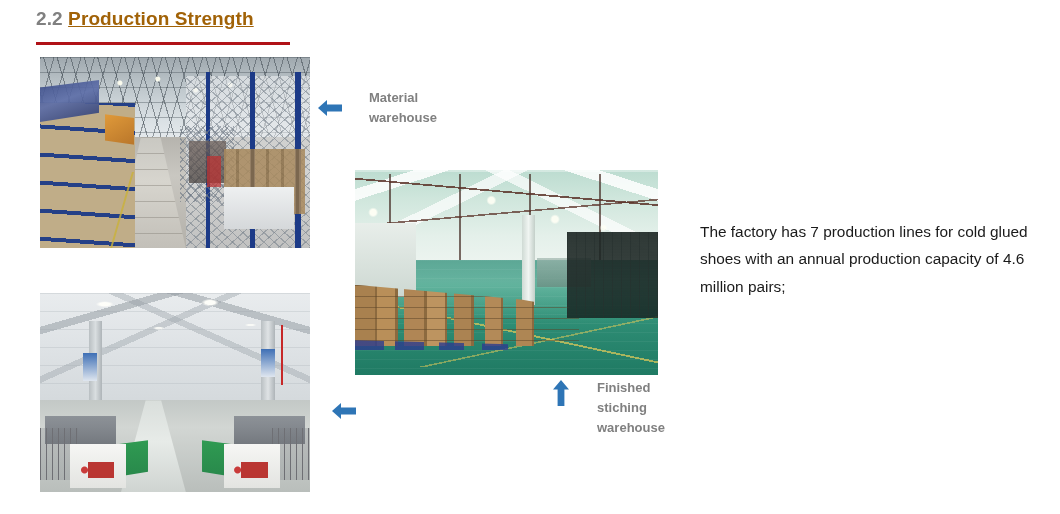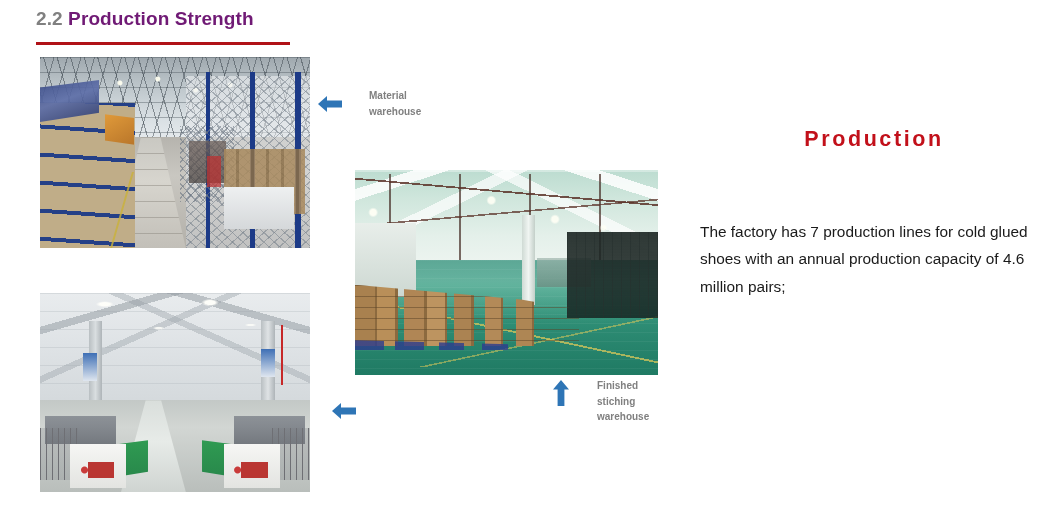--- a/index.html
+++ b/index.html
@@ -20,21 +20,21 @@
   #slide-title {
     position: absolute;
     left: 36px;
     top: 8px;
     font-size: 19px;
     font-weight: bold;
     letter-spacing: 0.1px;
     white-space: nowrap;
   }
   #slide-title .num { color: #808080; }
-  #slide-title .txt { color: #701a75; }
+  #slide-title .txt { color: #a16207; text-decoration: underline; }
 
   #title-rule {
     position: absolute;
     left: 36px;
     top: 42px;
     width: 254px;
     height: 3px;
     background: #B01117;
   }
 
@@ -332,21 +332,21 @@
   .fw-horizon {
     position:absolute; left:60%; top:43%; width:18%; height:14%;
     background: linear-gradient(180deg,#9fb5ad,#6e8a80); opacity:.7;
   }
 
   
   .callout { position: absolute; display: flex; align-items: center; }
   .callout .label {
     color: #808080;
     font-weight: bold;
-    font-size: 10px;
+    font-size: 13px;
     line-height: 1.55;
   }
   .arrow-left, .arrow-up { flex: none; display:block; }
 
   #callout-material { left: 318px; top: 88px; }
   #callout-material .label { margin-left: 27px; }
 
   #callout-stitching { left: 332px; top: 402px; }
   #callout-stitching .label { margin-left: 26px; }
 
@@ -473,15 +473,14 @@
     <path d="M9 0 L17 9.5 L12.4 9.5 L12.4 26 L5.6 26 L5.6 9.5 L1 9.5 Z" fill="#2E75B6"></path>
   </svg>
   <div class="label">
       <div>Finished</div>
       <div>stiching</div>
       <div>warehouse</div>
     </div>
 </div>
 
 <div id="capability-heading">
-  <div>Production</div>
 </div>
 <div id="capability-body">The factory has 7 production lines for cold glued shoes with an annual production capacity of 4.6 million pairs;</div>
 
 </body></html>

